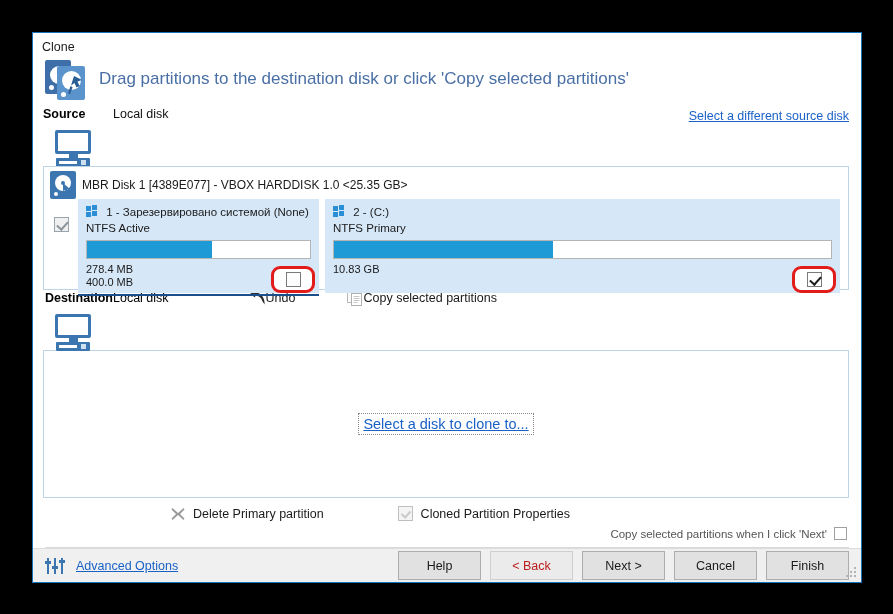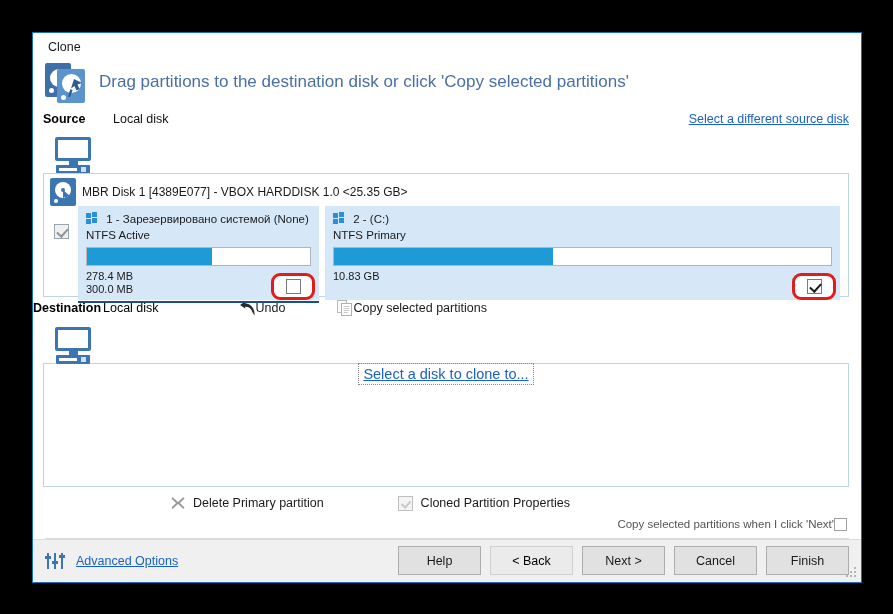--- a/index.html
+++ b/index.html
@@ -17,21 +17,21 @@
     width: 830px; height: 551px;
     background: #ffffff;
     border: 1px solid #1674b8;
     display: flex;
     flex-direction: column;
   }
 
   
   .titlebar {
     height: 28px;
-    padding: 7px 0 0 15px;
+    padding: 7px 0 0 9px;
     font-size: 12.5px;
     color: #1a1a1a;
     background: #ffffff;
   }
 
   
   .banner {
     display: flex;
     align-items: center;
     padding: 4px 0 6px 10px;
@@ -227,36 +227,38 @@
     width: 44px; height: 27px;
     display: flex; align-items: center; justify-content: center;
     background: #ffffff;
   }
 
   
   .dest-toolbar {
     display: flex;
     align-items: center;
     font-size: 12.5px;
+    padding-left: 10px;
     height: 26px;
+    text-align: right;
   }
   .dest-toolbar .bold { font-weight: bold; color: #000; width: 70px; }
   .tb-item {
     display: flex; align-items: center; 
     color: #1a1a1a; cursor: pointer;
   }
   .tb-undo-icon { width: 17px; height: 15px; }
   .tb-copy-icon { width: 16px; height: 16px; }
 
   .dest-panel {
     flex: 1 1 auto;
     border: 1px solid #bcd4e6;
     background: #ffffff;
-    height: 124px;
-    display: flex; align-items: flex-start; justify-content: center;
+    height: 148px;
+    display: flex; align-items: center; justify-content: center;
   }
   .dest-link {
     color: #1a61c7;
     text-decoration: underline;
     font-size: 14.5px;
     padding: 2px 4px;
     outline: 1px dotted #8a8a8a;
     cursor: pointer;
   }
 
@@ -278,21 +280,21 @@
   .cpp-icon::after {
     content: "";
     position: absolute; left: 4px; top: 2px;
     width: 4px; height: 7px;
     border: solid #c9c9c9; border-width: 0 2px 2px 0;
     transform: rotate(42deg);
   }
 
   .copy-next {
     display: flex; align-items: center; justify-content: flex-end;
-    gap: 0;
+    gap: 7px;
     padding: 6px 14px 0 0;
     font-size: 11.5px;
     color: #555555;
   }
   .cb-sm { width: 13px; height: 13px; border: 1px solid #a0a0a0; background: #fff; }
 
   .sep { height: 1px; background: #d9d9d9; margin: 7px 12px 0 12px; }
 
   
   .footer {
@@ -309,21 +311,21 @@
   .btns { margin-left: auto; display: flex; gap: 9px; }
   .btn {
     width: 83px; height: 29px;
     border: 1px solid #adadad;
     background: #e1e1e1;
     font-size: 12.5px;
     color: #1a1a1a;
     font-family: "Liberation Sans", sans-serif;
     cursor: pointer;
   }
-  .btn.disabled { color: #000000; border-color: #cfcfcf; background: #ebebeb; cursor: default; }
+  .btn.disabled { color: #b91c1c; border-color: #cfcfcf; background: #ebebeb; cursor: default; }
   .grip {
     position: absolute; right: 3px; bottom: 3px; width: 12px; height: 12px;
   }
   .grip i {
     position: absolute; width: 2px; height: 2px; background: #b4b4b4; display:block;
   }
 </style>
 </head>
 <body>
 
@@ -390,21 +392,21 @@
             <div class="part-name">
               <span class="winflag"><i></i><i></i><i></i><i></i></span>
               <span>1 - Зарезервировано системой (None)</span>
             </div>
             <div class="part-fs">NTFS Active</div>
             <div class="usebar">
               <div class="usefill" id="fill0" style="width: 56%;"></div>
             </div>
             <div class="part-sizes">
               <div>278.4 MB</div>
-              <div>300.0 MB</div>
+              <div>400.0 MB</div>
             </div>
             <div class="selbar"></div>
             <div class="hl-box" style="right:4px; bottom:0px;">
               <span class="cb"></span>
             </div>
           </div>
 
           <div class="part p2">
             <div class="part-name">
               <span class="winflag"><i></i><i></i><i></i><i></i></span>

